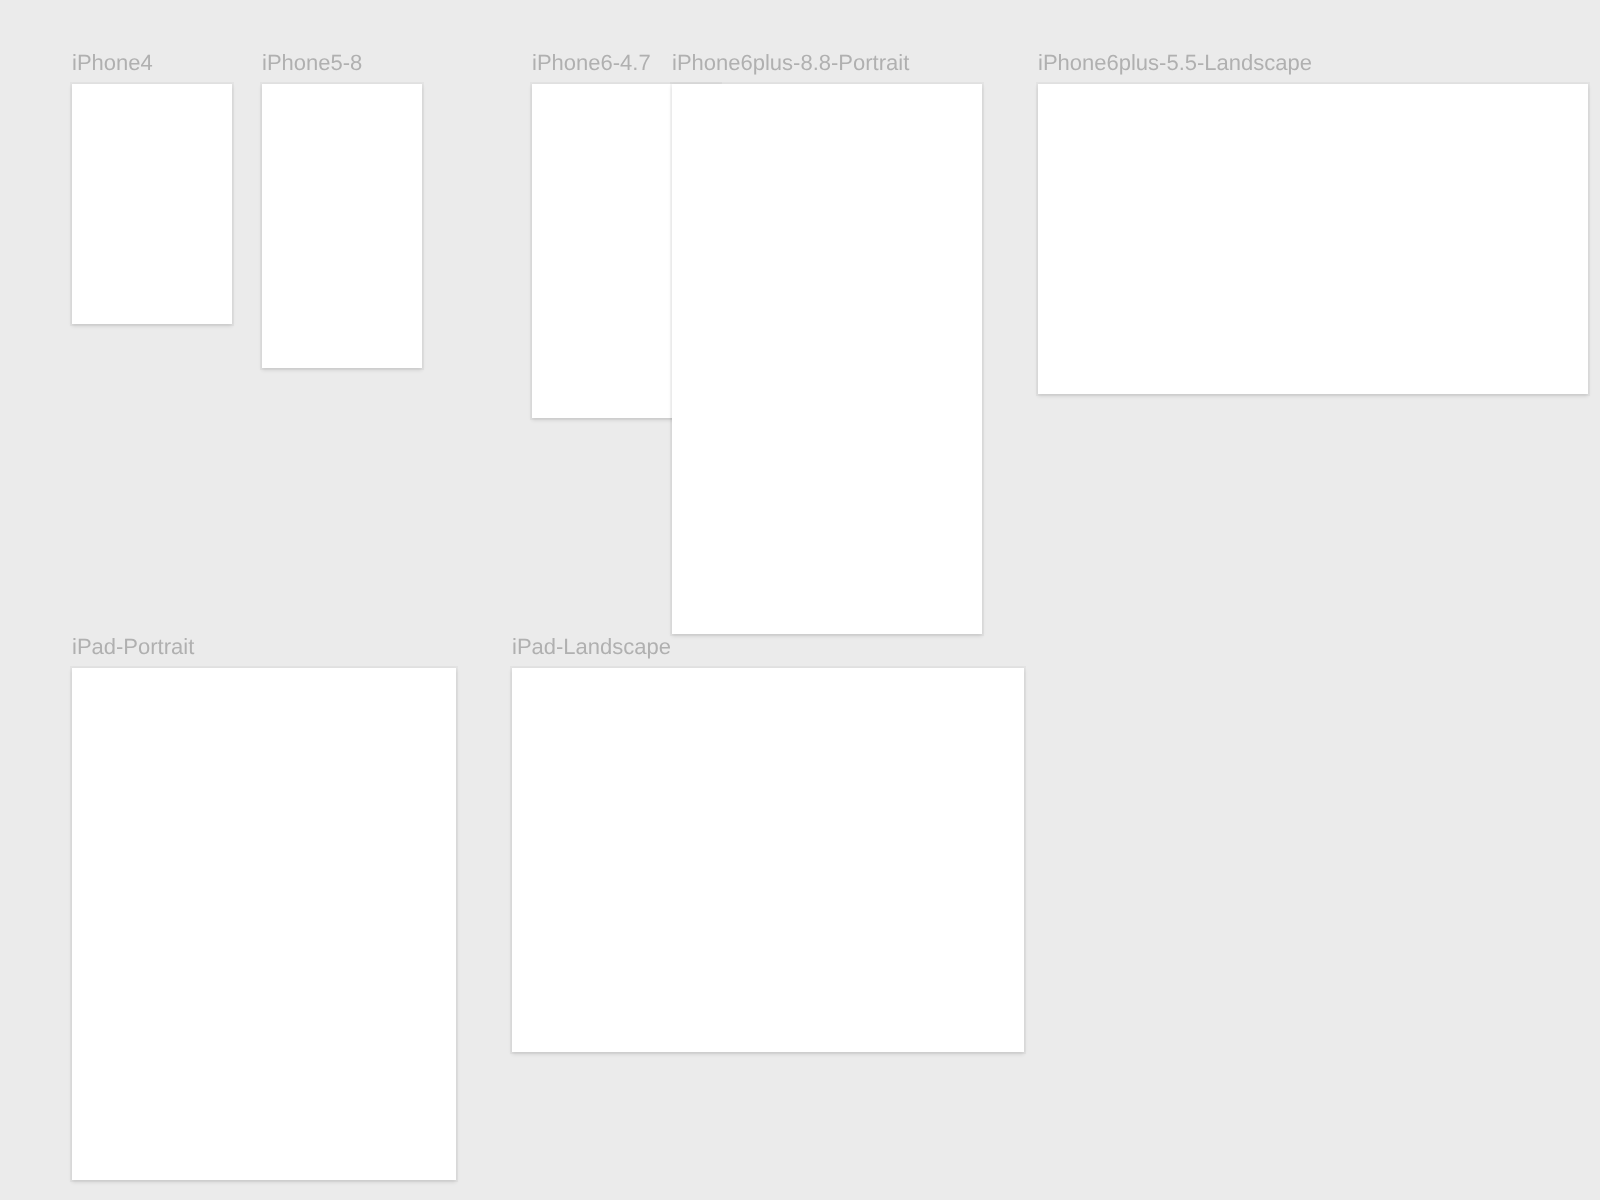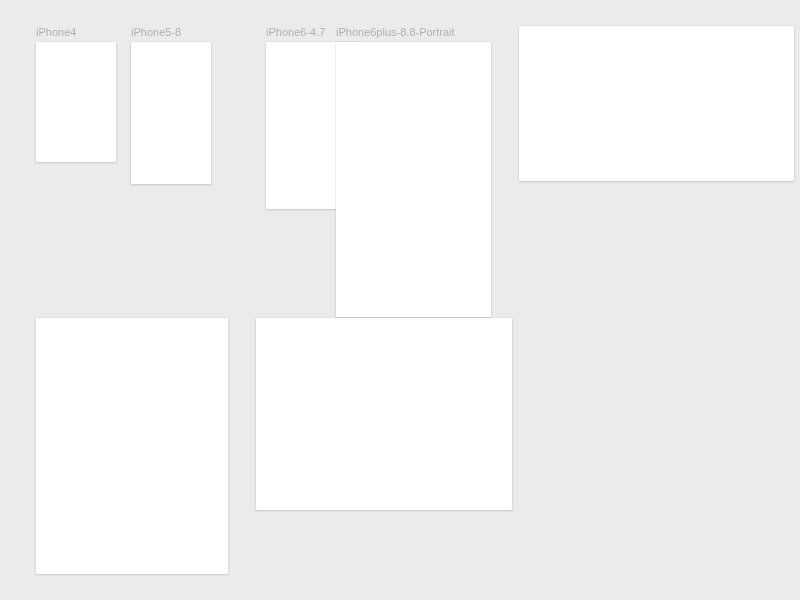--- a/index.html
+++ b/index.html
@@ -44,21 +44,24 @@
     </div>
     <div class="artboard-group" style="left: 210px; top: 10px; padding-left: 40px;">
       <div class="artboard-label">iPhone6-4.7</div>
       <div class="artboard-canvas" style="width: 94px; height: 167px;"></div>
     </div>
     <div class="artboard-group" style="left: 320px; top: 10px;">
       <div class="artboard-label">iPhone6plus-8.8-Portrait</div>
       <div class="artboard-canvas" style="width: 155px; height: 275px;"></div>
     </div>
     <div class="artboard-group" style="left: 503px; top: 10px;">
+      <div class="artboard-label">iPhone6plus-5.5-Landscape</div>
       <div class="artboard-canvas" style="width: 275px; height: 155px;"></div>
     </div>
     <div class="artboard-group" style="left: 20px; top: 302px;">
+      <div class="artboard-label">iPad-Portrait</div>
       <div class="artboard-canvas" style="width: 192px; height: 256px;"></div>
     </div>
     <div class="artboard-group" style="left: 240px; top: 302px;">
+      <div class="artboard-label">iPad-Landscape</div>
       <div class="artboard-canvas" style="width: 256px; height: 192px;"></div>
     </div>
   </div>
 
 </body></html>

